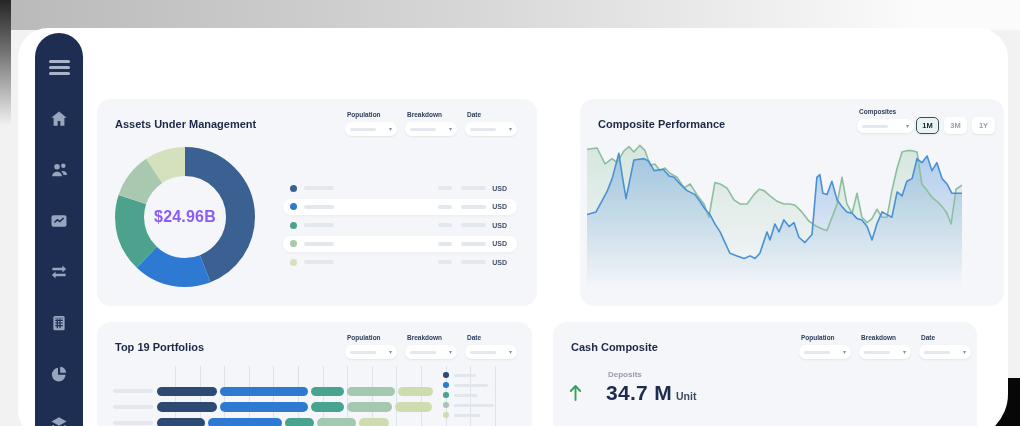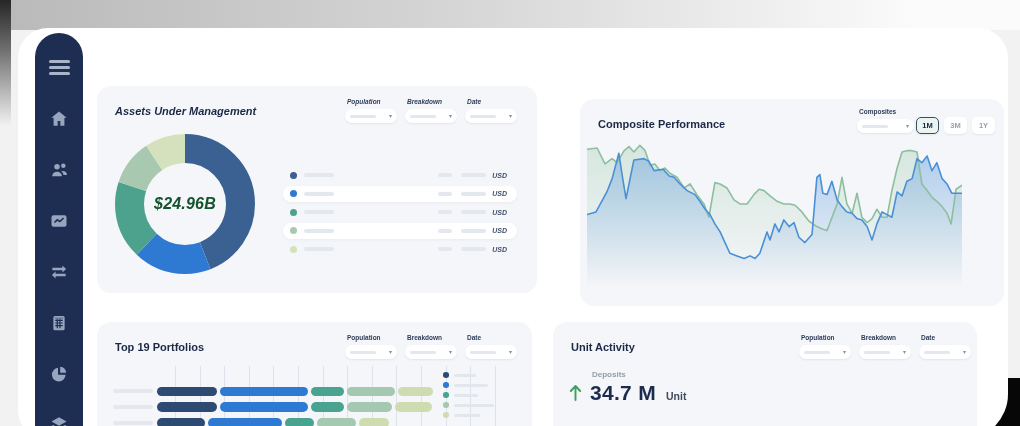--- a/index.html
+++ b/index.html
@@ -21,41 +21,41 @@
   .hamburger i{display:block;width:21px;height:2.6px;background:#a9b4c9;border-radius:1.5px;margin:3.4px 0;font-style:normal;}
   .side-nav{display:flex;flex-direction:column;gap:30px;margin-top:18px;align-items:center;}
   .nav-btn{background:none;border:none;padding:0;cursor:pointer;width:22px;height:21px;display:flex;align-items:center;justify-content:center;}
   .nav-btn svg{fill:#97a5bf;}
   
   .topbar{position:absolute;left:82px;top:9px;width:875px;height:46px;background:#fbfcfe;
     border-radius:12px;display:flex;align-items:center;box-shadow:0 1px 3px rgba(30,50,90,.04);}
   .topbar h1{margin:0 0 0 35px;font-size:14px;font-weight:700;color:#16233f;letter-spacing:.2px;}
   
   .card{position:absolute;background:#f5f6f9;border-radius:14px;}
-  .card.aum{left:79px;top:58px;width:440px;height:207px;font-style:italic;}
+  .card.aum{left:79px;top:71px;width:440px;height:207px;}
   .card.comp{left:562px;top:71px;width:424px;height:207px;}
   .card.top10{left:79px;top:294px;width:435px;height:146px;}
   .card.cash{left:535px;top:294px;width:424px;height:146px;}
   .card-title{position:absolute;left:18px;top:19px;margin:0;font-size:11px;font-weight:700;color:#1b2947;white-space:nowrap;}
   
   .filters{position:absolute;top:12px;display:flex;gap:8px;}
   .aum .filters{right:20px;} .top10 .filters{right:15px;} .cash .filters{right:6px;}
   .filter{width:52px;}
   .flabel{font-size:6.5px;font-weight:700;color:#2e3d58;margin:0 0 4px 2px;white-space:nowrap;}
   .fselect{height:14px;background:#fff;border-radius:7px;display:flex;align-items:center;
     justify-content:space-between;padding:0 5px;box-shadow:0 1px 2px rgba(40,60,100,.09);cursor:pointer;}
   .fselect .ph{width:26px;height:3px;}
   .caret{font-size:6px;color:#8691a3;line-height:1;}
   .ph{display:inline-block;height:4px;border-radius:2px;background:#e3e7ee;font-style:normal;flex:none;}
   i{font-style:normal;}
   
   .donut-wrap{position:absolute;left:16px;top:46px;width:144px;height:144px;}
   .donut-wrap svg{position:absolute;left:0;top:0;width:144px;height:144px;}
   .donut-center{position:absolute;inset:0;display:flex;align-items:center;justify-content:center;
-    font-size:16px;font-weight:700;color:#14532d;letter-spacing:.2px;}
+    font-size:16px;font-weight:700;color:#8b5cf6;letter-spacing:.2px;}
   
   .aum-legend{position:absolute;left:186px;top:81px;width:234px;}
   .leg-row{height:16px;margin-bottom:2.5px;border-radius:9px;display:flex;align-items:center;padding:0 10px 0 7px;}
   .leg-row.alt{background:#ffffff;box-shadow:0 1px 3px rgba(40,60,100,.06);}
   .dot{width:7px;height:7px;border-radius:50%;flex:none;}
   .phA{width:30px;margin-left:7px;}
   .sp{flex:1;}
   .phB{width:14px;margin-right:9px;}
   .phC{width:25px;}
   .usd{font-size:7px;font-weight:700;color:#414f69;margin-left:6px;}
@@ -72,26 +72,26 @@
   .t10-grid{position:absolute;left:78px;top:44px;width:344px;height:96px;
     background:repeating-linear-gradient(90deg,rgba(203,210,223,.55) 0 1px,transparent 1px 24.6px);}
   .t10-row{position:absolute;left:16px;display:flex;align-items:center;height:9.5px;}
   .row-ph{width:40px;height:4px;border-radius:2px;background:#e4e7ee;margin-right:4px;}
   .seg{height:9.5px;border-radius:5px;margin-right:3px;flex:none;}
   .t10-legend{position:absolute;left:346px;top:48px;}
   .t10-leg-item{display:flex;align-items:center;height:10px;gap:5px;}
   .t10-leg-item .dot{width:5.5px;height:5.5px;}
   .t10-leg-item .ph{height:3px;background:#e2e6ed;}
   
-  .metric{position:absolute;left:16px;top:48px;display:flex;align-items:flex-end;gap:8px;}
+  .metric{position:absolute;left:16px;top:48px;display:flex;align-items:flex-end;gap:24px;}
   .m-arrow{margin-bottom:4px;}
   .m-label{font-size:8px;font-weight:600;color:#959dab;margin:0 0 2px 2px;}
   .m-value-row{display:flex;align-items:baseline;text-align:right;}
   .m-value{font-size:21px;font-weight:600;color:#1d2c4e;letter-spacing:.3px;}
-  .m-unit{font-size:10.5px;font-weight:600;color:#3e4a5e;margin-left:10px;}
+  .m-unit{font-size:10.5px;font-weight:600;color:#3e4a5e;margin-left:4px;}
 </style>
 </head>
 <body>
 
 <div class="stage">
   <div class="bg-top-band"></div>
   <div class="bg-left-smudge"></div>
   <div class="bg-corner-black"></div>
 
   <div class="app">
@@ -341,21 +341,21 @@
             <i class="ph" style="width:40px"></i>
           </div>
           <div class="t10-leg-item">
             <i class="dot" style="background:#cfdcb0"></i>
             <i class="ph" style="width:26px"></i>
           </div>
         </div>
     </section>
 
     <section class="card cash">
-      <h2 class="card-title">Unit Activity</h2>
+      <h2 class="card-title">Cash Composite</h2>
       <div class="filters">
         <div class="filter">
           <div class="flabel">Population</div>
           <div class="fselect">
               <i class="ph"></i>
               <span class="caret">▾</span>
             </div>
         </div>
         <div class="filter">
           <div class="flabel">Breakdown</div>

